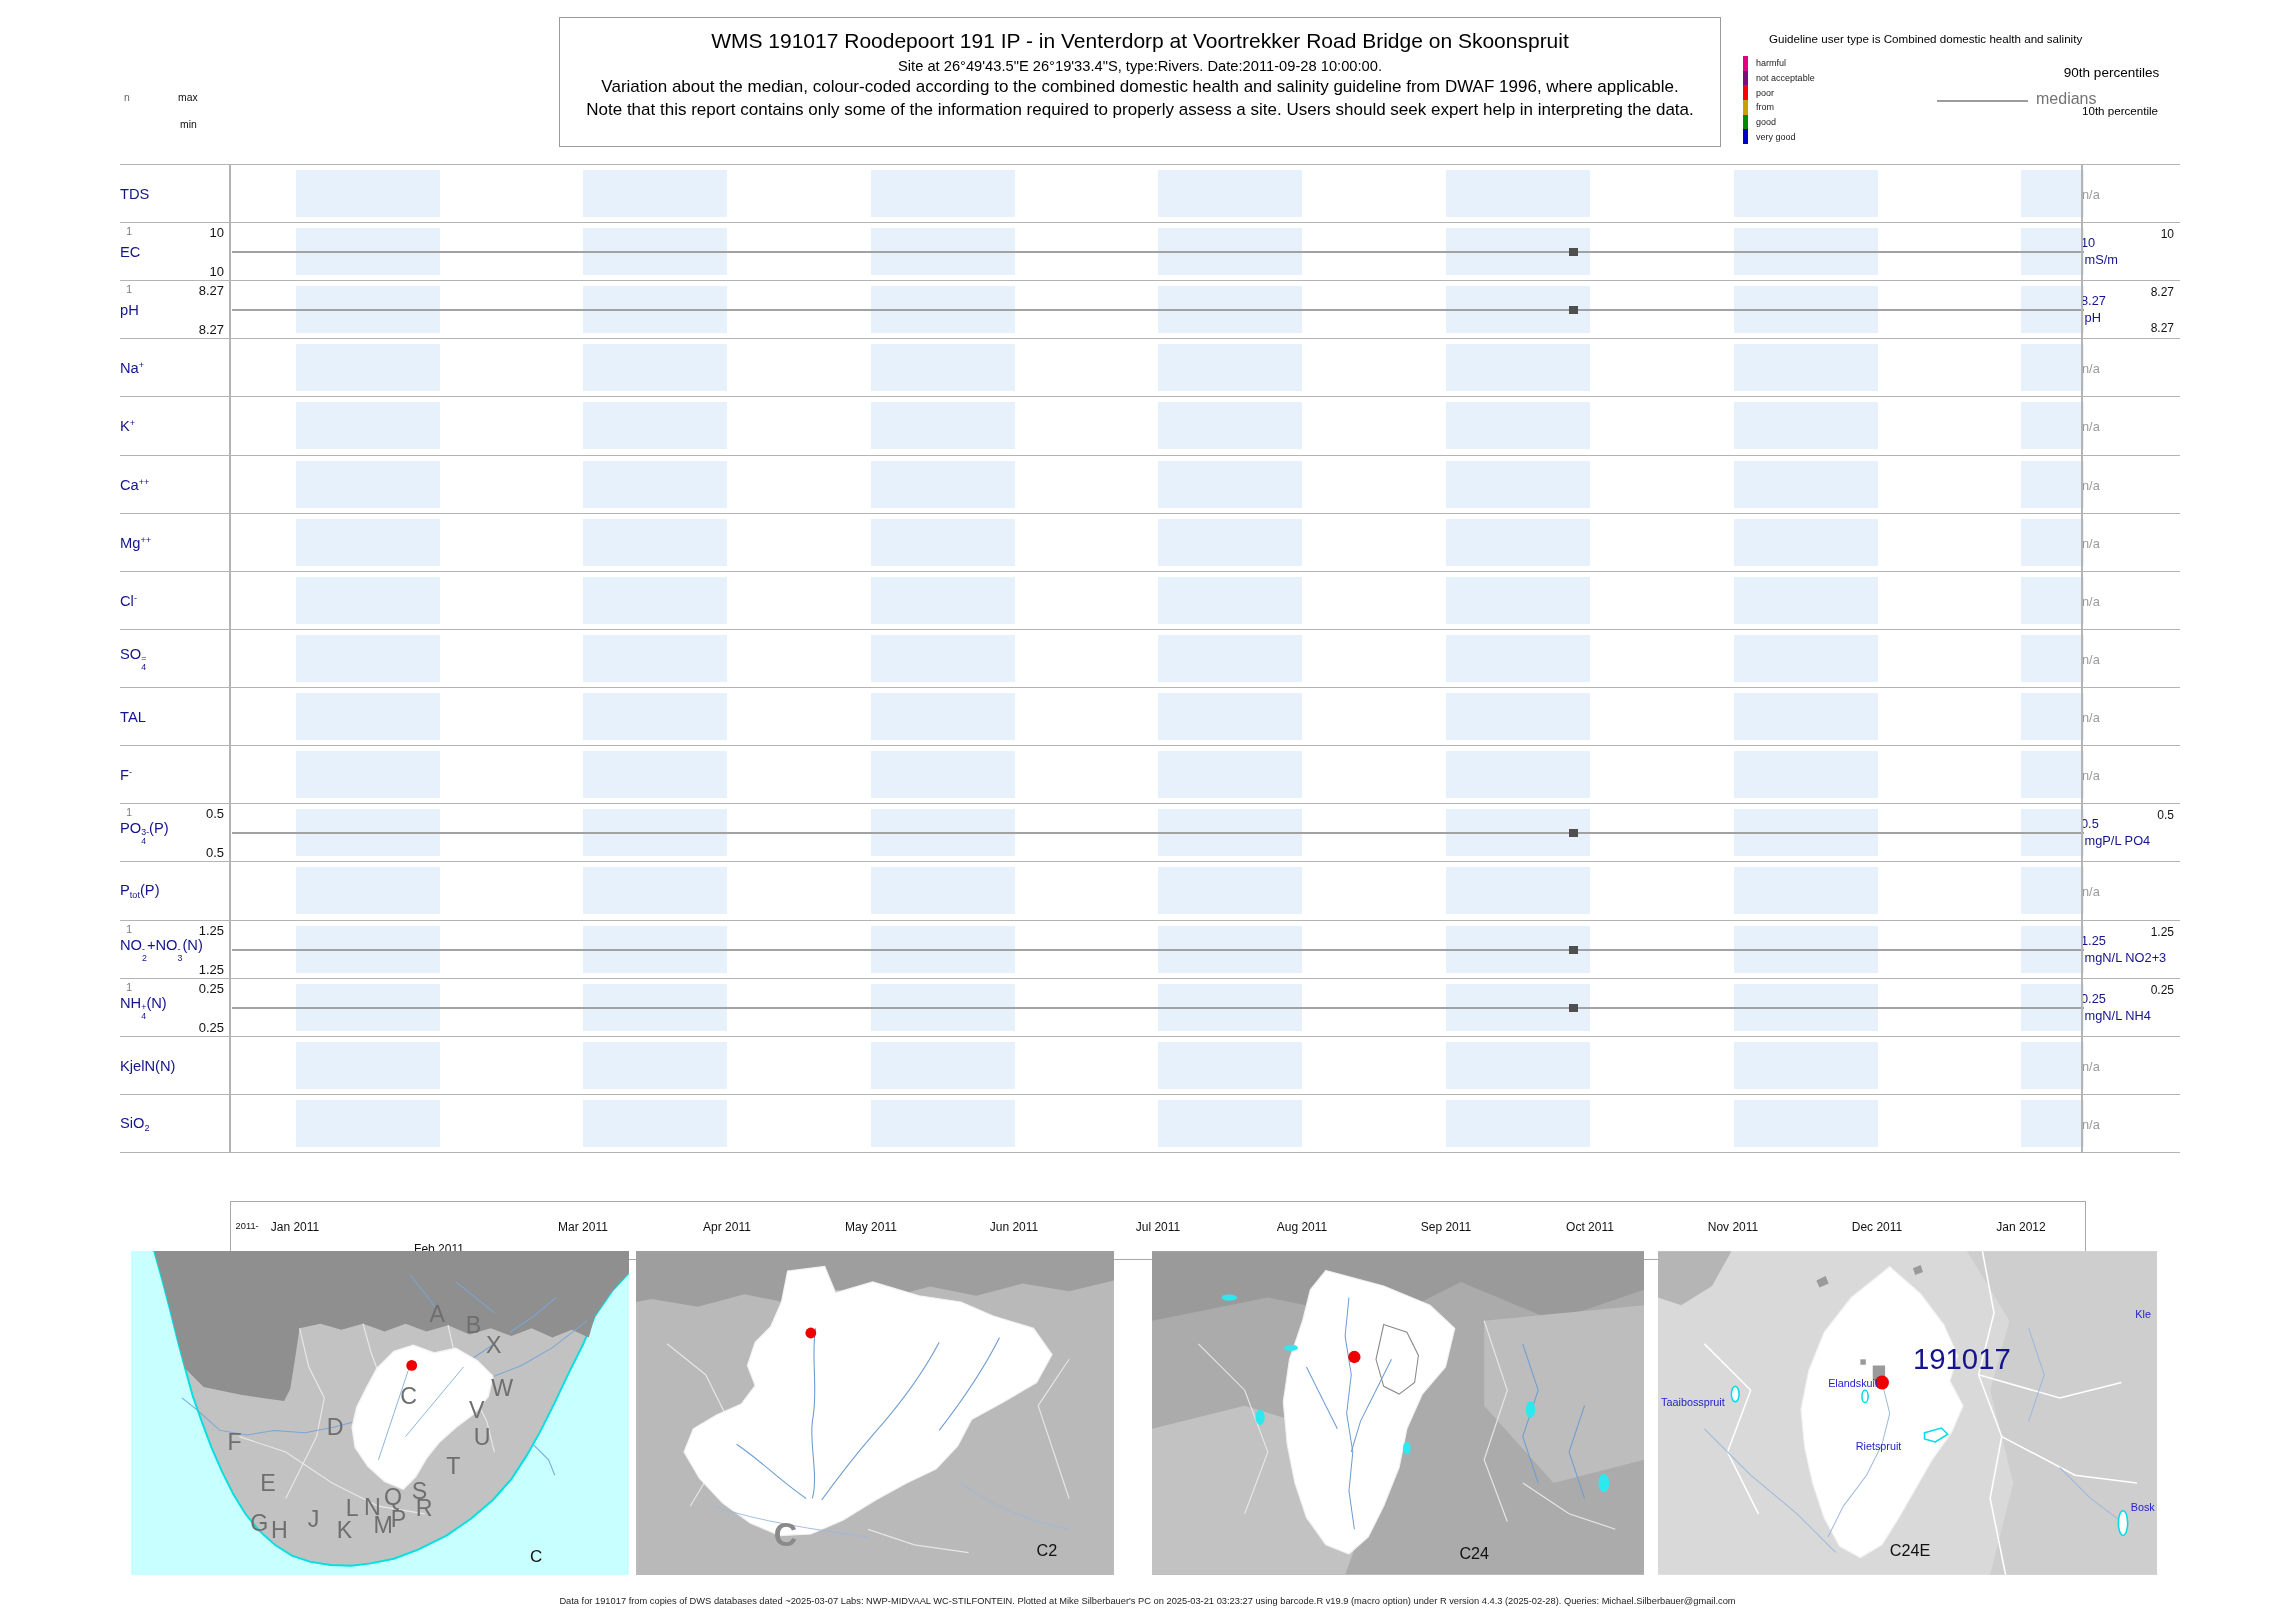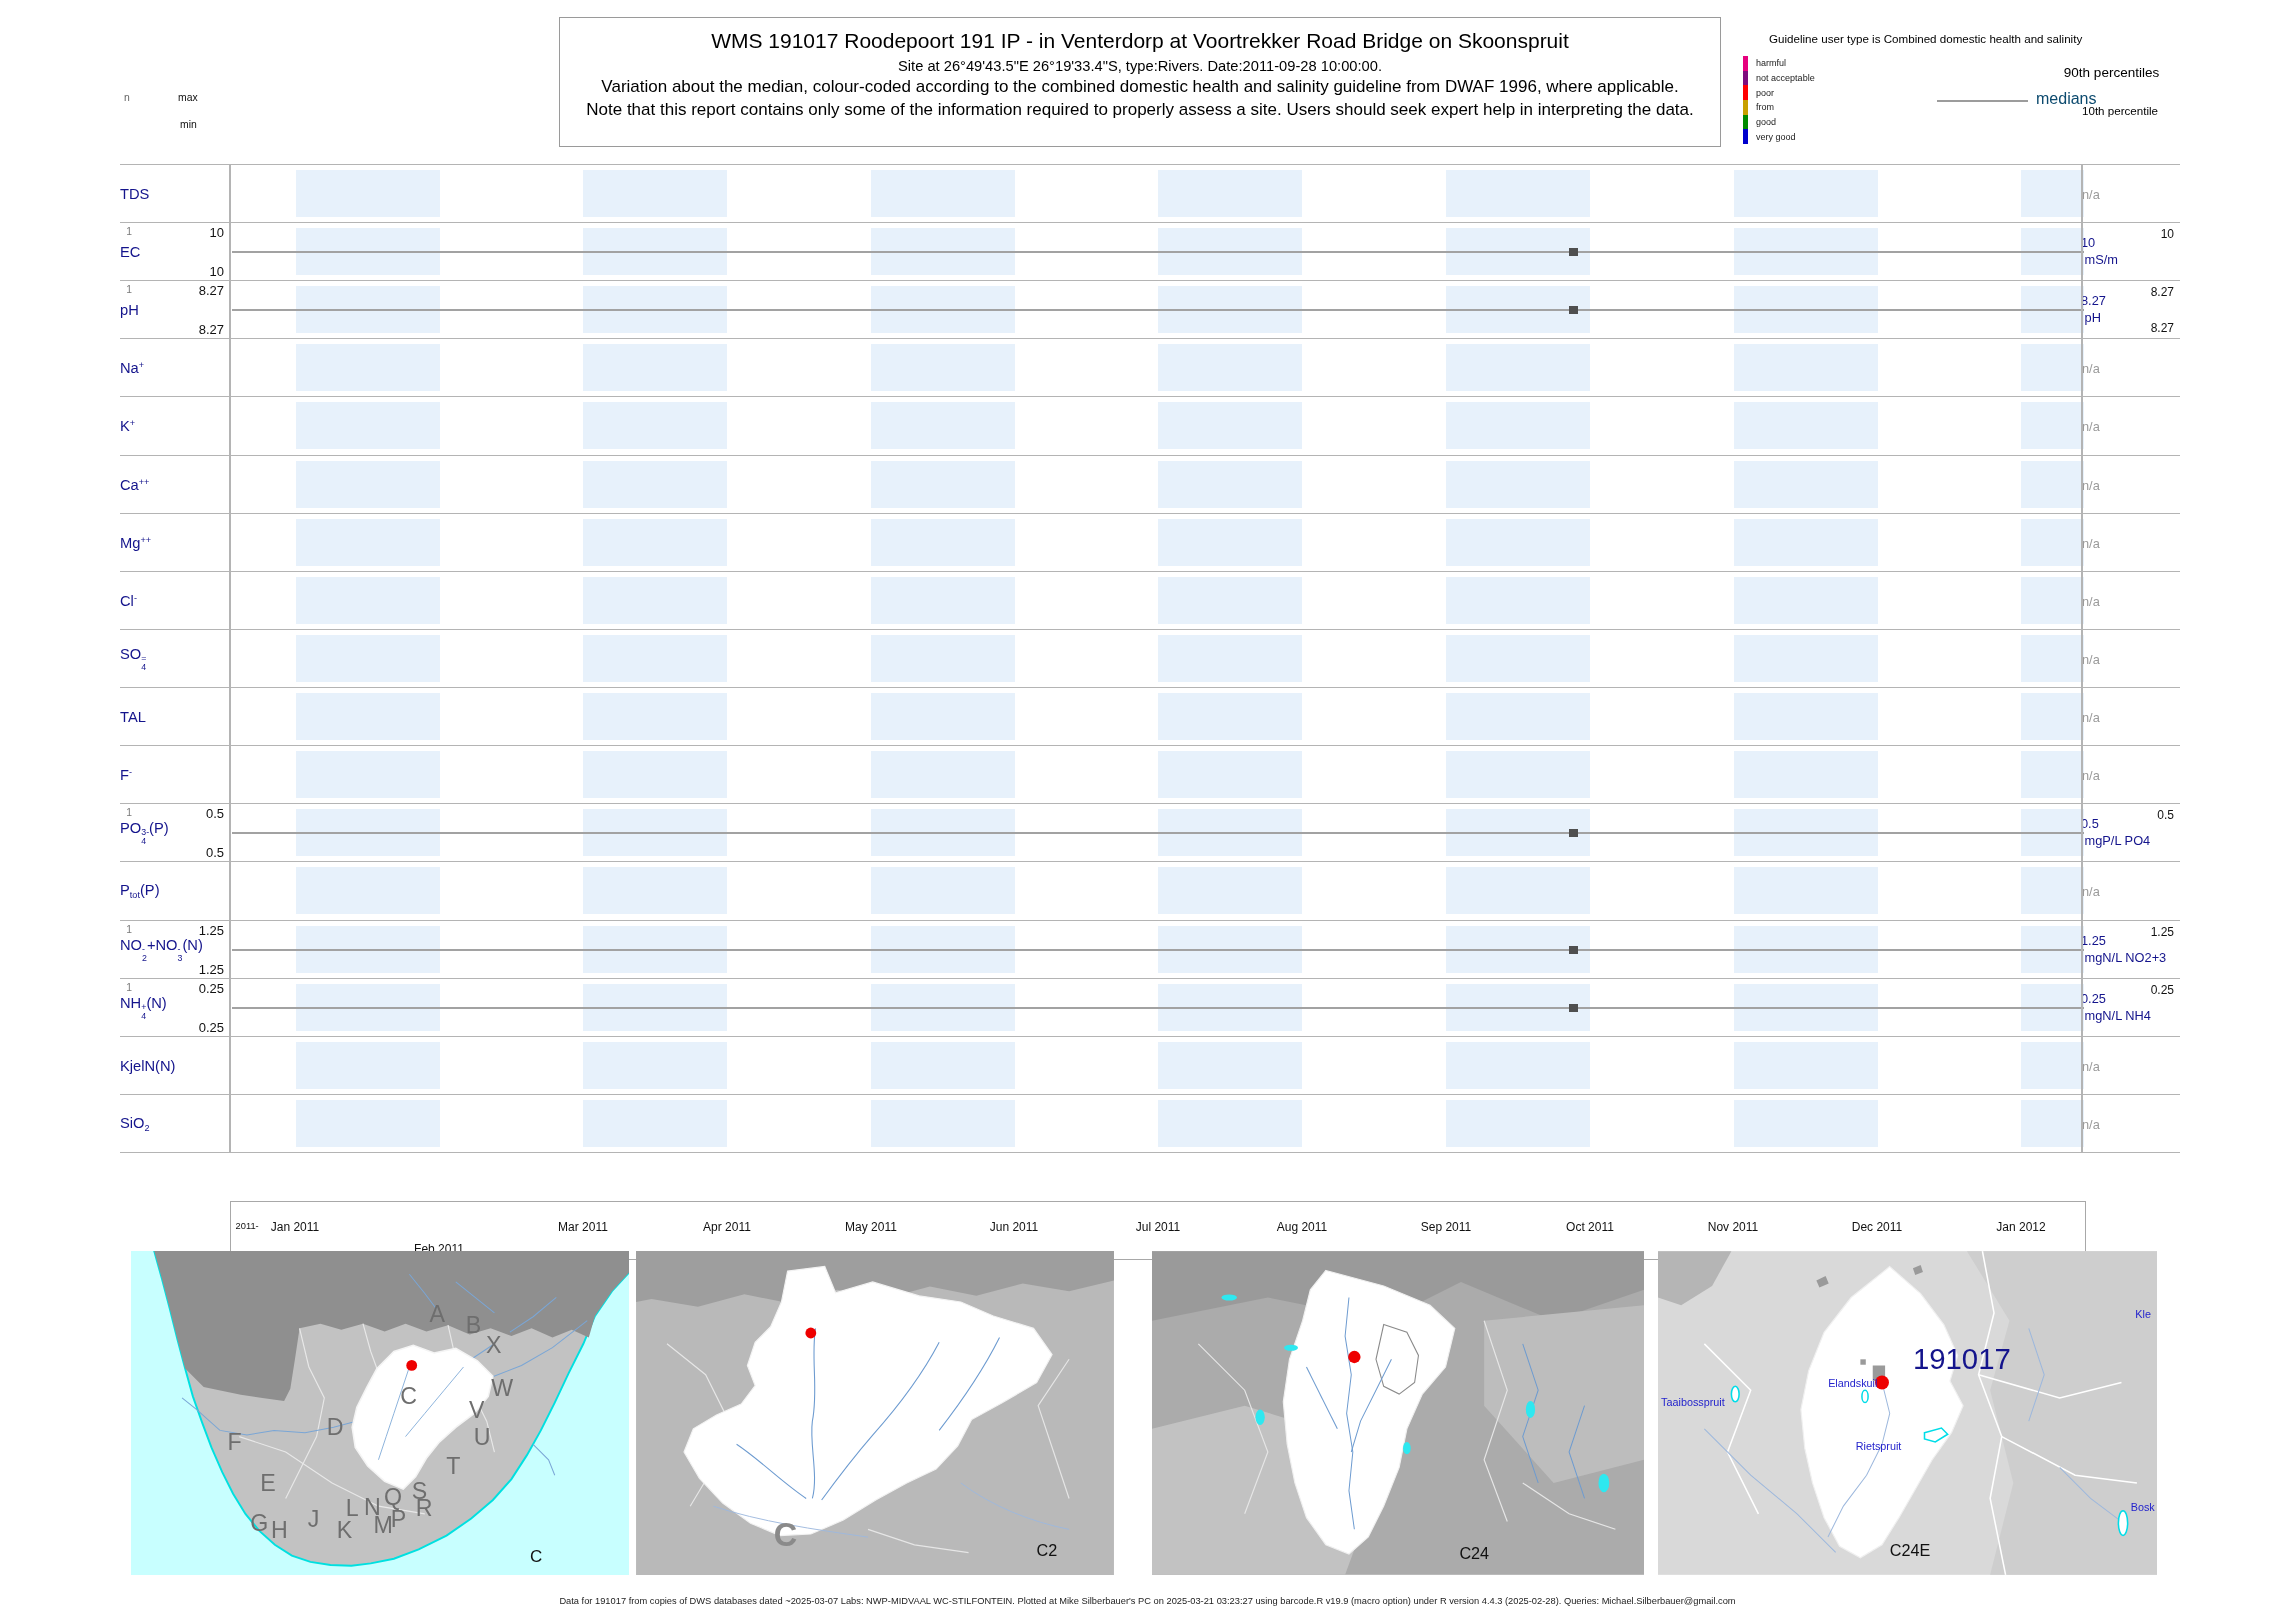--- a/index.html
+++ b/index.html
@@ -13,21 +13,21 @@
   .title-box .t2{font-size:14.7px;margin-top:5.4px;}
   .title-box .t3{font-size:17px;margin-top:3px;}
   
   .g-title{position:absolute;left:1769px;top:32px;font-size:11.6px;}
   #legend-classes{position:absolute;left:1743px;top:56px;}
   .g-item{display:flex;align-items:center;height:14.7px;}
   .g-swatch{width:4.6px;height:14.7px;}
   .g-label{margin-left:8.5px;font-size:9px;color:#222;}
   .g-p90{position:absolute;left:2042px;top:65px;width:139px;text-align:center;font-size:13.5px;}
   .g-medline{position:absolute;left:1937px;top:100px;width:91px;height:1.5px;background:#9c9c9c;}
-  .g-med{position:absolute;left:2036px;top:90px;font-size:16px;color:#0c4a6e;}
+  .g-med{position:absolute;left:2036px;top:90px;font-size:16px;color:#737373;}
   .g-p10{position:absolute;left:2082px;top:104px;font-size:11.6px;}
   
   #grid{position:absolute;left:0;top:0;}
   .row{position:absolute;left:120px;width:2060px;border-top:1.5px solid #b4b4b4;}
   .grid-bottom{position:absolute;left:120px;width:2060px;height:0;border-top:1.5px solid #b4b4b4;}
   .vline{position:absolute;width:1.5px;background:#b4b4b4;}
   .band{position:absolute;background:#e7f1fb;}
   .param{position:absolute;left:0;top:50%;transform:translateY(-50%);
          color:#14148c;font-size:14.7px;white-space:nowrap;}
   .param .sup{font-size:62%;vertical-align:super;}

